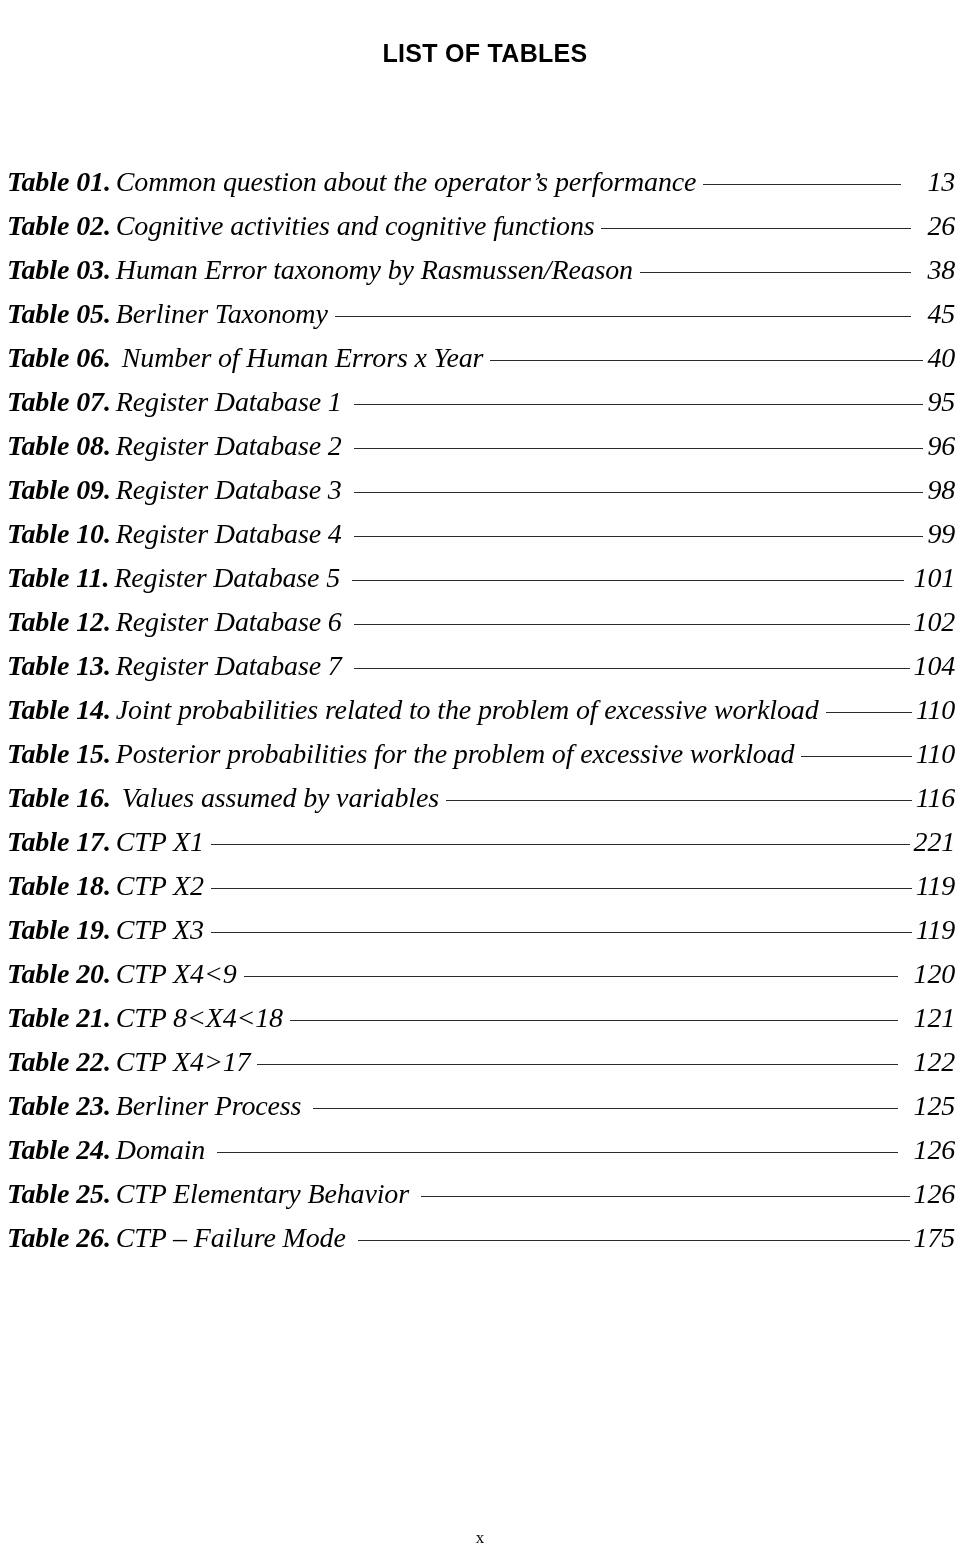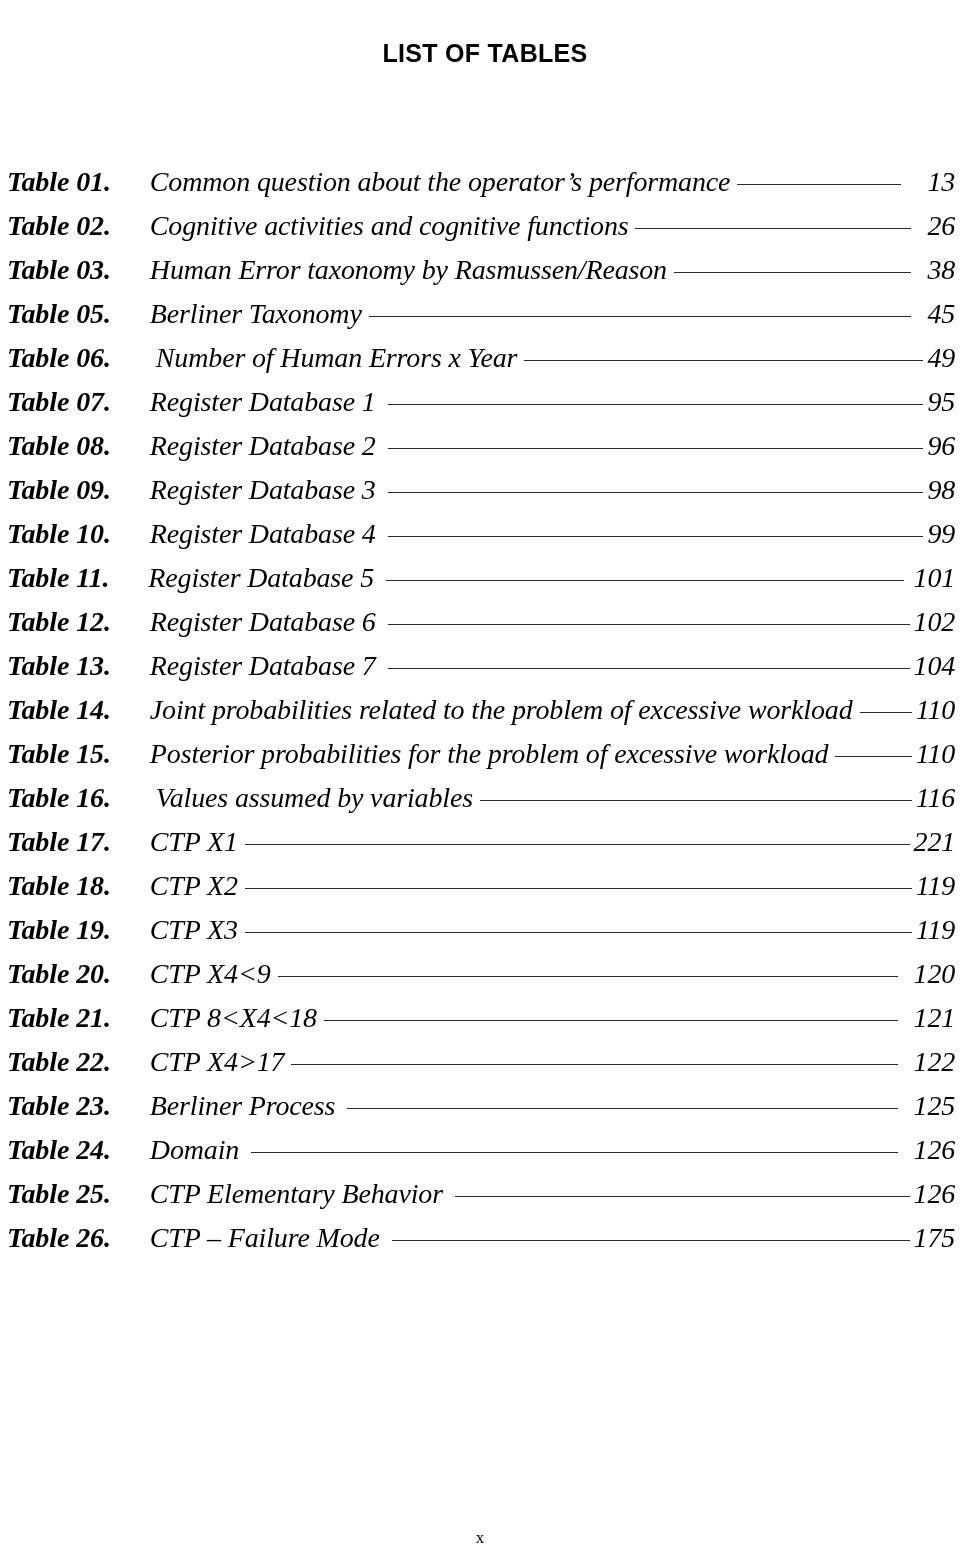--- a/index.html
+++ b/index.html
@@ -63,21 +63,20 @@
   .entry-label {
     font-weight: bold;
     flex: 0 0 auto;
     letter-spacing: -0.1px;
   }
 
   .entry-title {
     flex: 0 0 auto;
     padding-left: 5px;
     letter-spacing: -0.15px;
-    margin-left: 34px;
   }
 
   .entry-title.extra-gap {
     padding-left: 11px;
   }
 
   .leader {
     flex: 1 1 auto;
     min-width: 4px;
     position: relative;
@@ -147,21 +146,21 @@
       <div class="toc-entry">
         <span class="entry-label">Table 05.</span>
         <span class="entry-title">Berliner Taxonomy</span>
         <span class="leader pad-left-s pad-right-l"></span>
         <span class="entry-page">45</span>
       </div>
       <div class="toc-entry">
         <span class="entry-label">Table 06.</span>
         <span class="entry-title extra-gap">Number of Human Errors x Year</span>
         <span class="leader pad-left-s pad-right-s"></span>
-        <span class="entry-page">49</span>
+        <span class="entry-page">40</span>
       </div>
       <div class="toc-entry">
         <span class="entry-label">Table 07.</span>
         <span class="entry-title">Register Database 1</span>
         <span class="leader pad-left-m pad-right-s"></span>
         <span class="entry-page">95</span>
       </div>
       <div class="toc-entry">
         <span class="entry-label">Table 08.</span>
         <span class="entry-title">Register Database 2</span>

